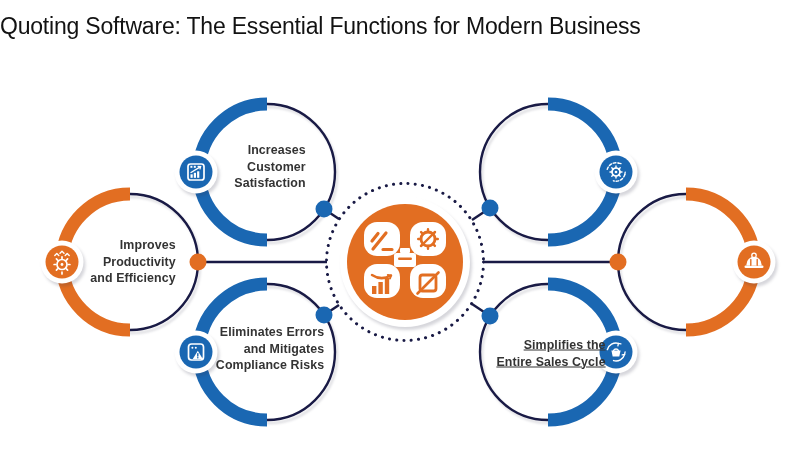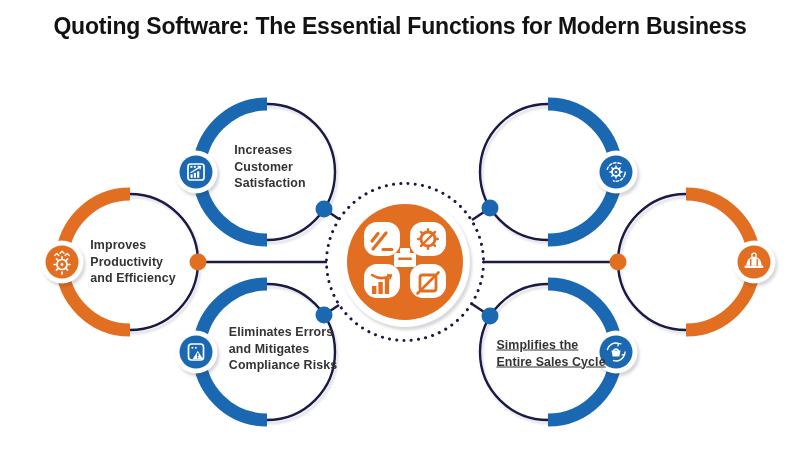--- a/index.html
+++ b/index.html
@@ -7,21 +7,21 @@
     --title-text:#121212; --label-text:#333333; --background:#FFFFFF;
   }
   html,body{margin:0;padding:0;}
   body{background:#f3f3f3;font-family:"Liberation Sans",sans-serif;}
   .stage{
     position:relative;width:800px;height:468px;margin:0 auto;
     background:var(--background);overflow:hidden;
   }
   .title{
     position:absolute;left:0;top:13px;width:100%;
-    text-align:center;font-size:23px;font-weight:700;
+    font-size:23px;font-weight:400;
     letter-spacing:-0.2px;color:var(--title-text);
   }
   svg.diagram{position:absolute;left:0;top:0;}
   
   .thin{stroke:var(--navy);stroke-width:2.4;fill:none;}
   .arc{fill:none;stroke-width:13;}
   .arc.o{stroke:var(--orange);} .arc.b{stroke:var(--blue);}
   .link{stroke:var(--navy);stroke-width:2.4;fill:none;}
   .dot.o{fill:var(--orange);} .dot.b{fill:var(--blue);}
   .badge-bg{fill:#fff;}
@@ -32,21 +32,21 @@
   .omark{stroke:var(--orange);stroke-width:1.4;stroke-linecap:round;fill:none;}
   .hubfill{fill:var(--orange);}
   .glyph{stroke:var(--orange);fill:none;stroke-linecap:round;stroke-linejoin:round;}
   .gfill{fill:var(--orange);stroke:none;}
   .dotted{fill:none;stroke:var(--navy);stroke-width:3;stroke-linecap:round;stroke-dasharray:0.1 7.2;}
   .shadow{filter:drop-shadow(2px 3px 1.5px rgba(50,50,75,0.20));}
   .soft{filter:drop-shadow(2px 3px 1px rgba(50,50,75,0.16));}
   
   .node-label{
     position:absolute;transform:translate(-50%,-50%);
-    white-space:pre-line;text-align:left;
+    white-space:pre-line;text-align:right;
     font-size:12.4px;line-height:1.33;font-weight:bold;
     letter-spacing:0.1px;color:var(--label-text);
   }
 </style>
 </head>
 <body>
 
 <div class="stage">
 
   <div class="title">Quoting Software: The Essential Functions for Modern Business</div>
@@ -202,19 +202,19 @@
       </g>
     </g>
   </svg>
 
   <div class="node-label" style="left:133px;top:262px;">Improves
 Productivity
 and Efficiency</div>
   <div class="node-label" style="left:270px;top:167px;">Increases
 Customer
 Satisfaction</div>
-  <div class="node-label" style="left:270px;top:349px;margin-left:13px;">Eliminates Errors
+  <div class="node-label" style="left:270px;top:349px;">Eliminates Errors
 and Mitigates
 Compliance Risks</div>
   <div class="node-label" style="left:551px;top:353px;text-decoration:underline;">Simplifies the
 Entire Sales Cycle</div>
 
 </div>
 
 </body></html>

